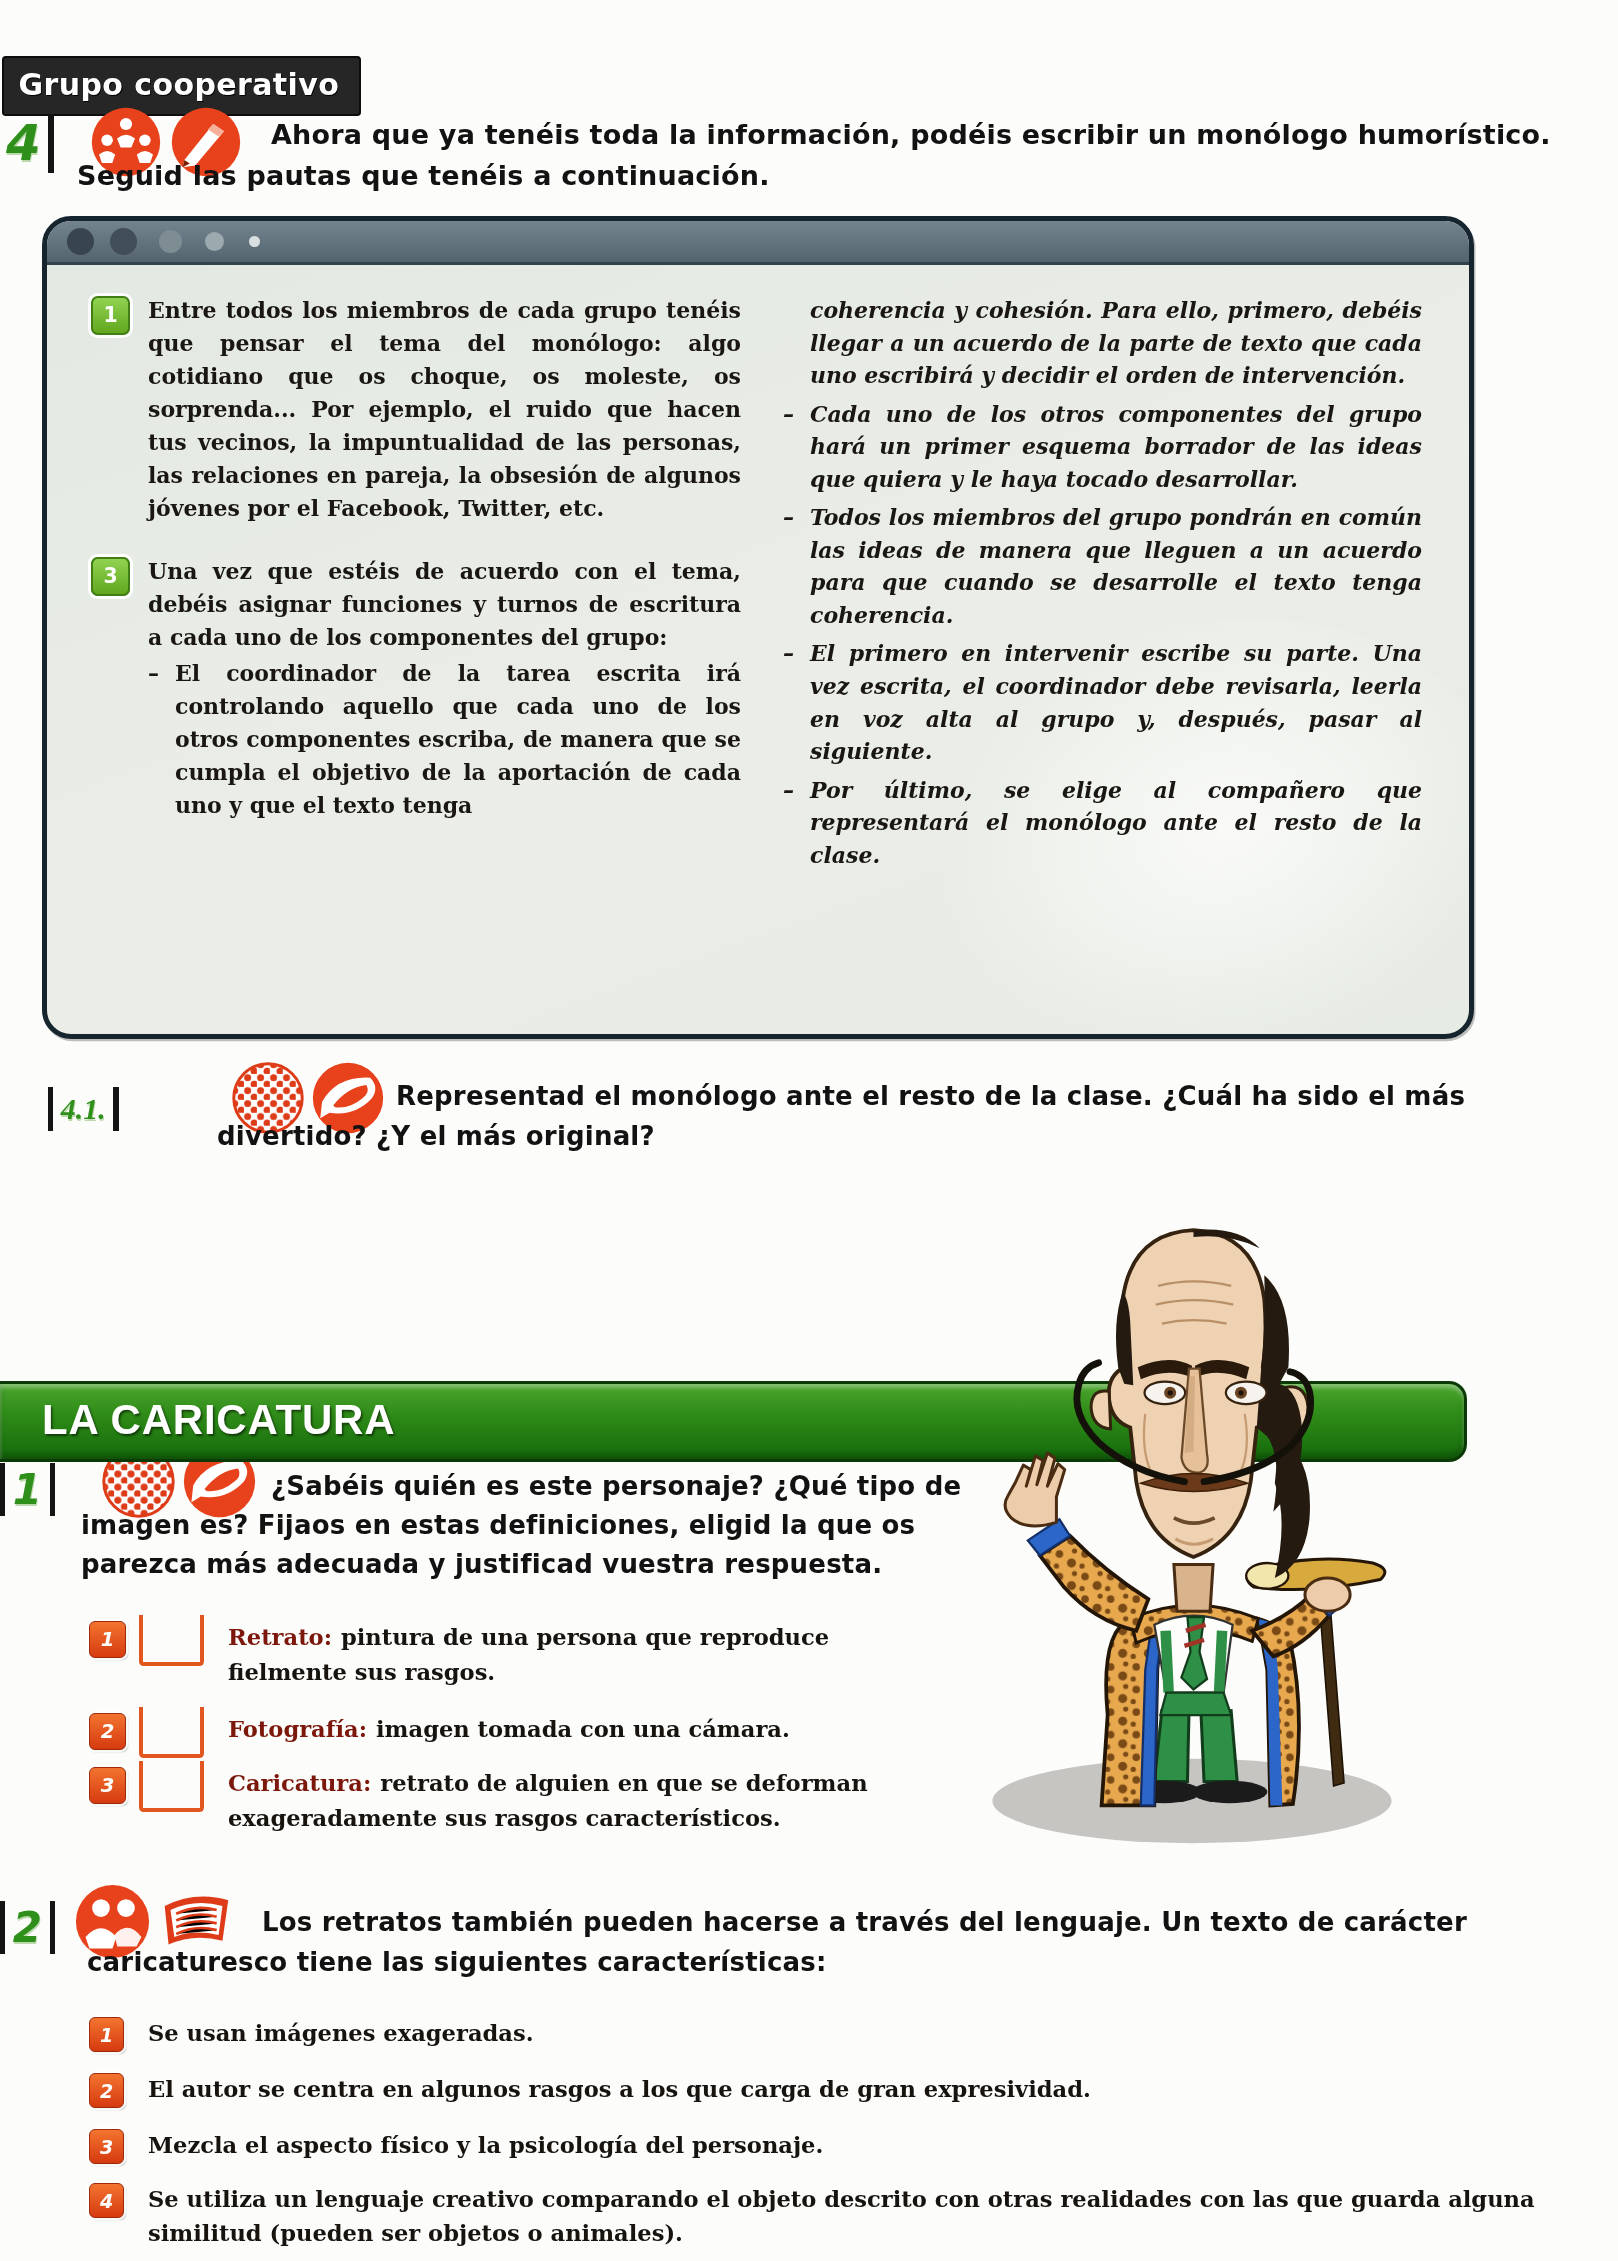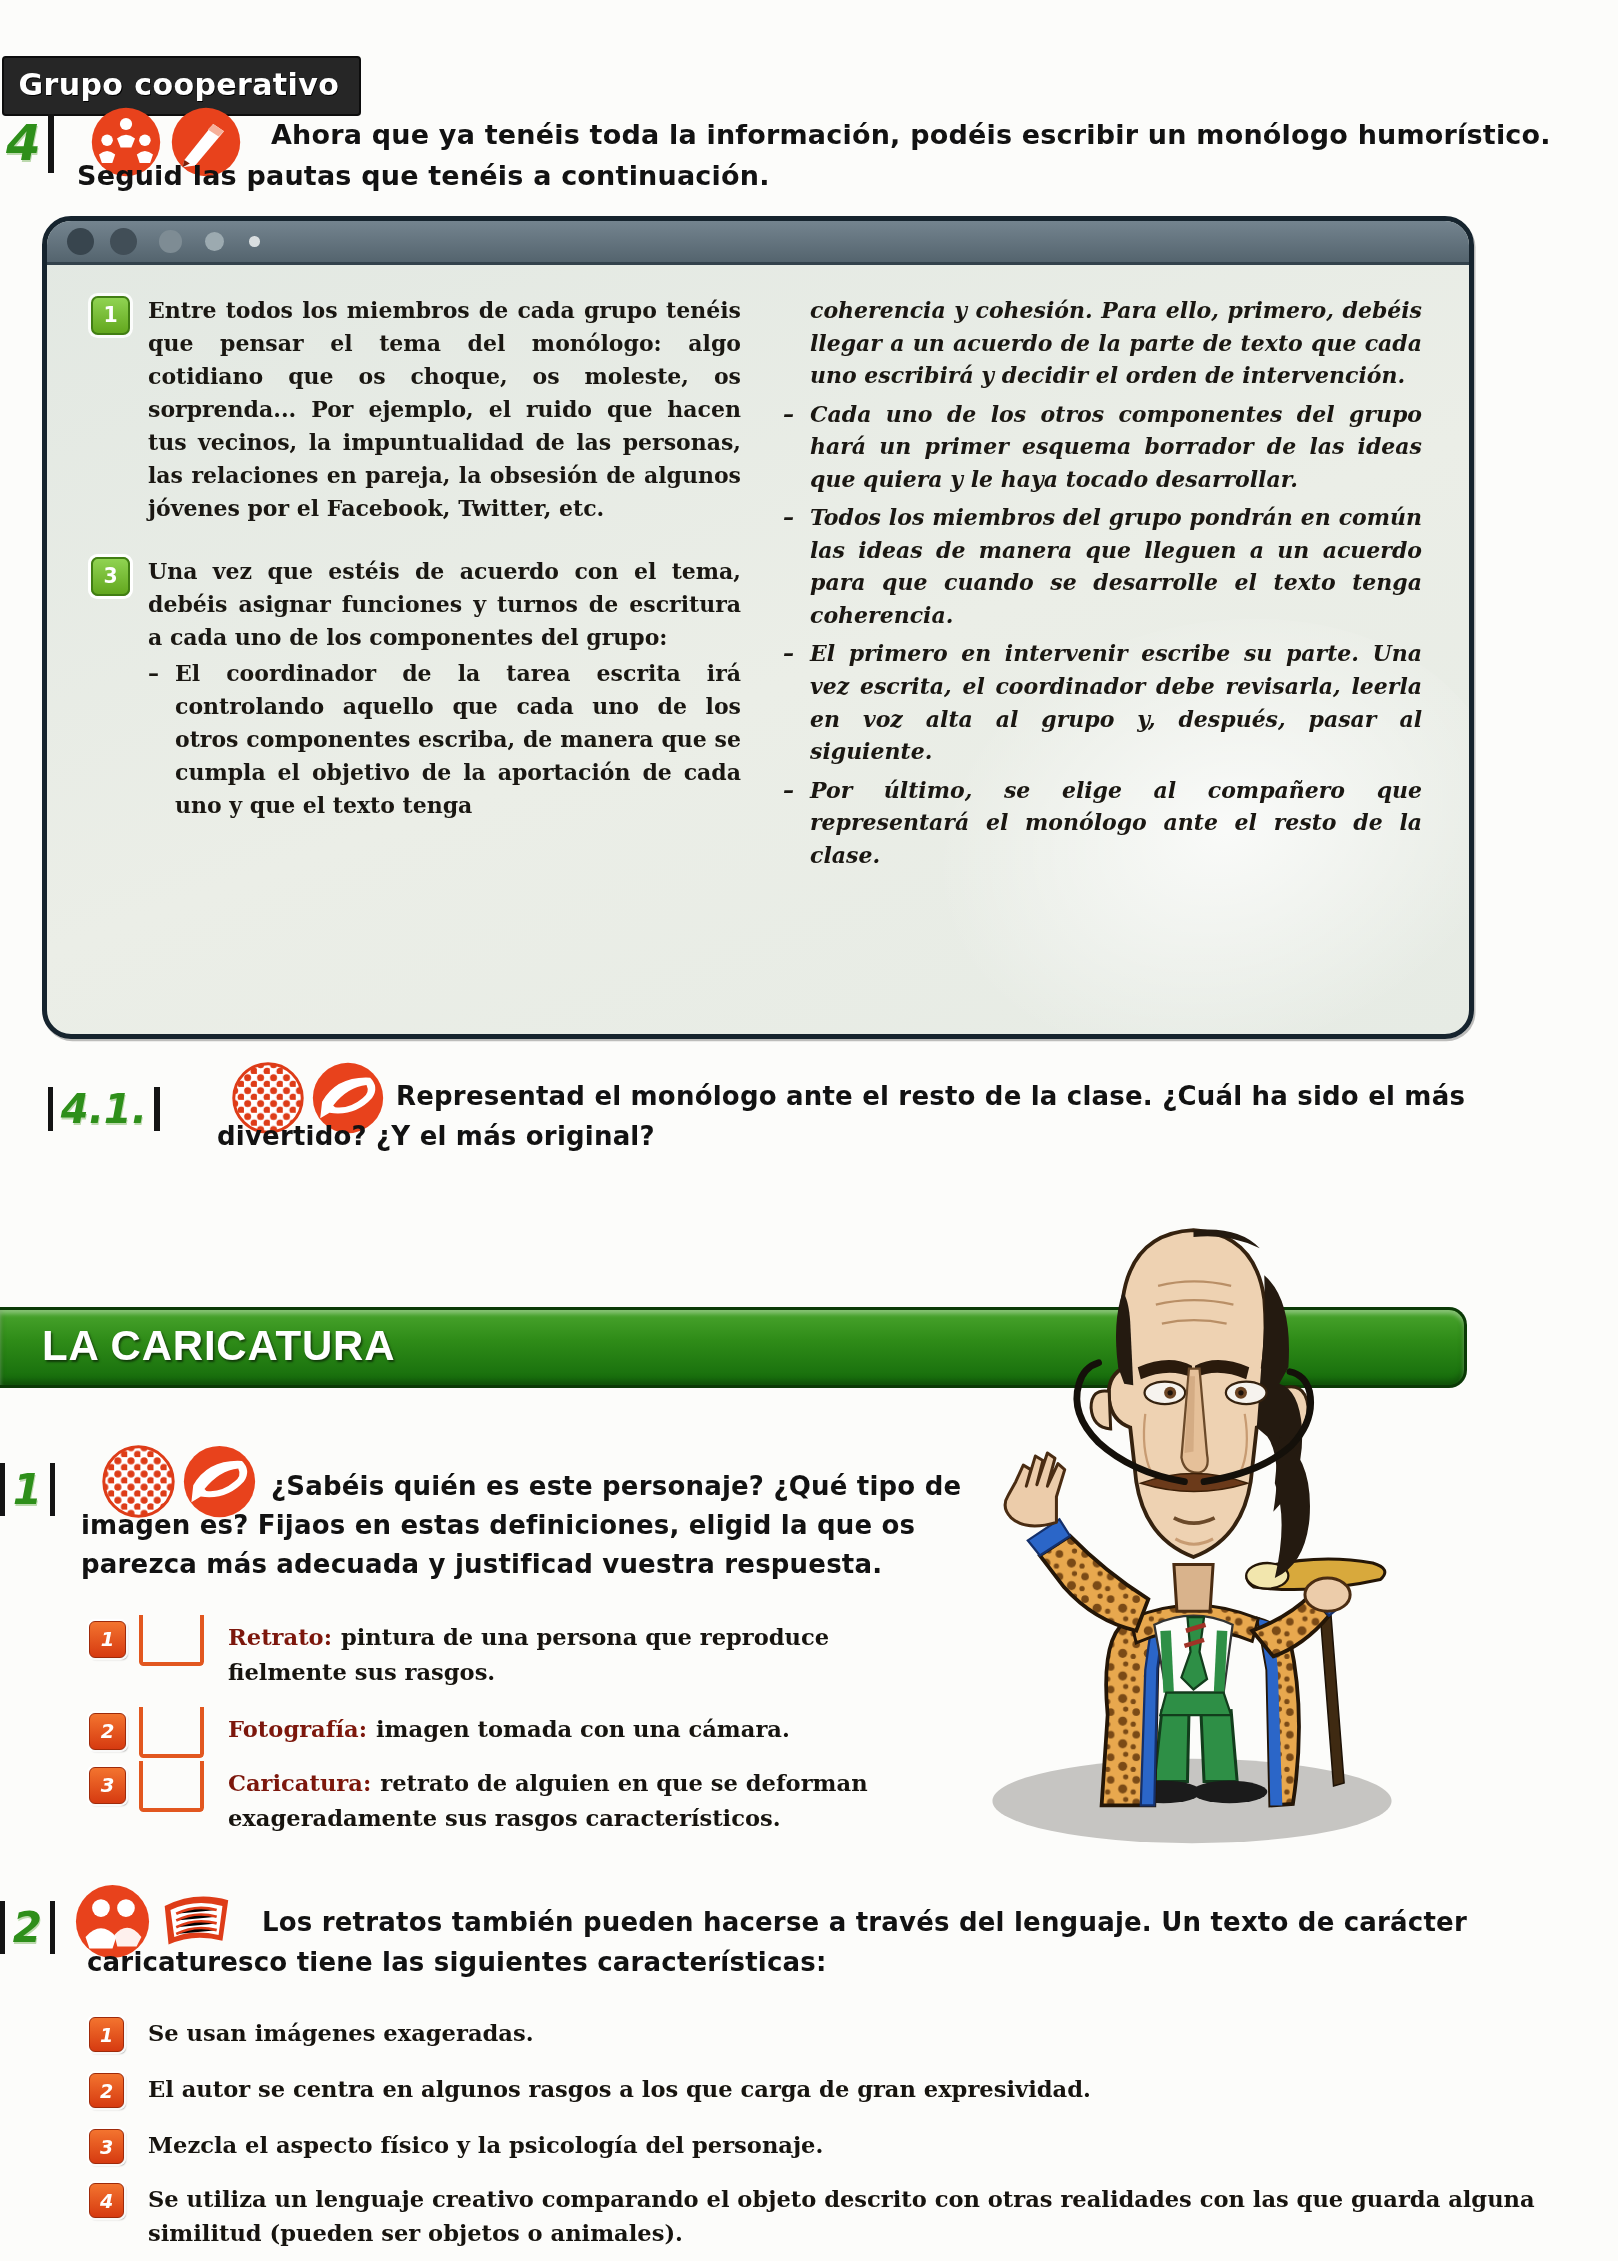--- a/index.html
+++ b/index.html
@@ -65,21 +65,21 @@
   }
   .subitem{position:relative;padding-left:27px;margin-top:3px;}
   .rp{
     position:relative;padding-left:27px;margin-bottom:6px;
     font-family:"DejaVu Serif",serif;font-weight:700;
     font-size:22px;line-height:1.48;text-align:justify;color:#1a1712;
   }
   .dash{position:absolute;left:0;top:0;}
   
   .banner{
-    position:absolute;left:0;top:1307px;width:1464px;height:75px;
+    position:absolute;left:0;top:1381px;width:1464px;height:75px;
     background:linear-gradient(180deg,#4aa52e 0%,#2f8c18 40%,#146a0b 100%);
     border:3px solid #0b3a06;border-left:none;border-radius:0 18px 18px 0;
     box-shadow:inset 0 3.8px 4.5px rgba(255,255,255,.35), inset 0 -4.5px 6px rgba(0,0,0,.25);
     z-index:1;
   }
   .banner .title{
     color:#fff;font:700 42px/72px "Liberation Sans",sans-serif;
     padding-left:42px;letter-spacing:0.8px;
     text-shadow:1.5px 2.3px 2.3px rgba(0,0,0,.55);
   }
@@ -197,21 +197,21 @@
       <div class="rp">
         <span class="dash">–</span>
         <span>Por último, se elige al compañero que representará el monólogo ante el resto de la clase.</span>
       </div>
     </div>
   </div>
 </div>
 
 <div class="exlabel" style="left:48px;top:1085px;height:48px;">
   <span class="vbar" style="height:44px;"></span>
-  <span class="num" style="font-size:40px;">4.1.</span>
+  <span class="num" style="font-size:30px;font-family:Liberation Serif, serif;">4.1.</span>
   <span class="vbar" style="height:44px;"></span>
 </div>
 <span class="icon" style="left:231px;top:1061px;width:74px;height:74px;">
   <svg viewBox="0 0 40 40">
     <defs>
         <pattern id="dg1" width="7" height="7" patternUnits="userSpaceOnUse">
       <rect width="7" height="7" fill="#fff"></rect>
           <circle cx="2" cy="2" r="1.9" fill="#de3c18"></circle>
           <circle cx="5.5" cy="5.5" r="1.9" fill="#de3c18"></circle>
         </pattern>

